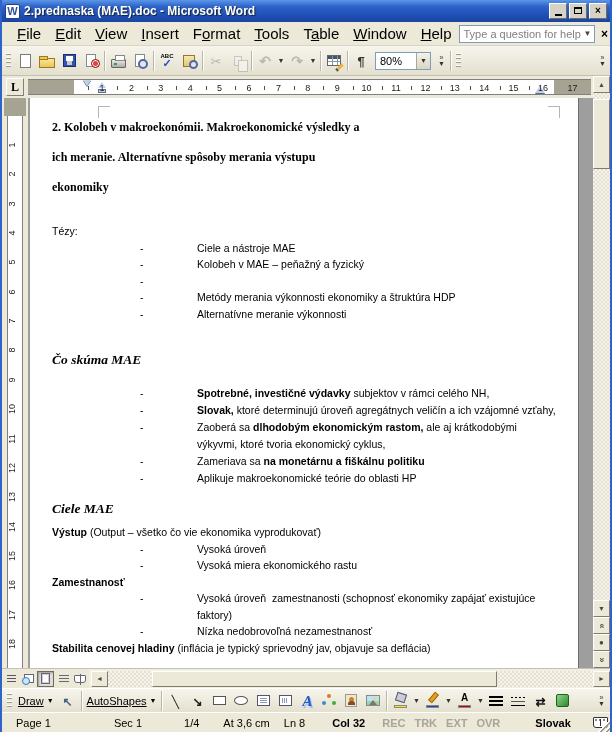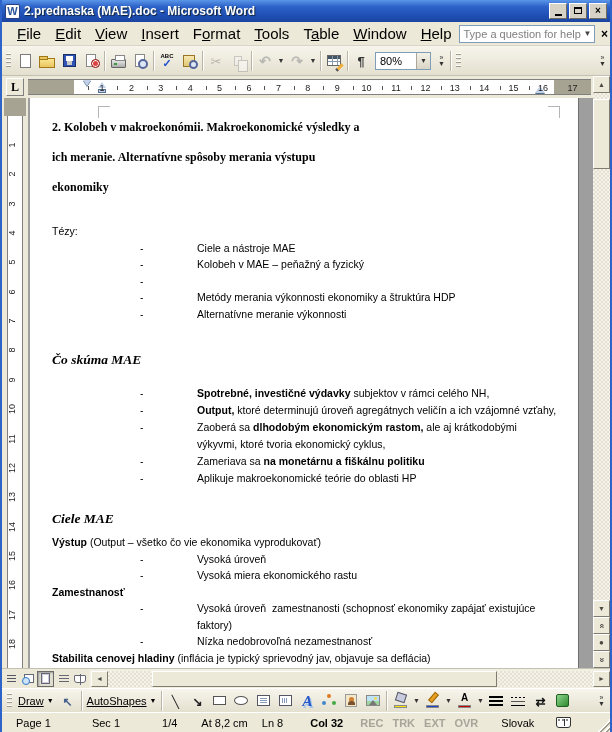--- a/index.html
+++ b/index.html
@@ -138,21 +138,21 @@
   .cornermark{position:absolute;width:12px;height:12px;border-color:#B5B5B5;}
   .cm-tl{left:68px;top:8px;border-left:1px solid #B5B5B5;border-top:1px solid #B5B5B5;}
   .cm-tr{right:18px;top:8px;border-right:1px solid #B5B5B5;border-top:1px solid #B5B5B5;}
   .textarea{position:absolute;left:22px;top:10px;width:506px;color:#000;}
   .doc-h1{font-family:"Liberation Serif",serif;font-weight:bold;font-size:12px;line-height:30px;white-space:pre-line;margin:4px 0 0 0;}
   .tezy{font-size:10.5px;line-height:16.5px;margin-top:21px;}
   .li{display:flex;padding-left:88px;font-size:10.5px;line-height:16.5px;}
   .li .dash{flex:0 0 57px;}
   .li .t{flex:1;white-space:pre-wrap;}
   .sec-h{font-family:"Liberation Serif",serif;font-weight:bold;font-style:italic;font-size:13.5px;margin-top:30px;}
-  .sec-h2{margin-top:24px;}
+  .sec-h2{margin-top:14px;}
   .list2{margin-top:17px;}
   .list2 .li{line-height:17px;}
   .blocks{margin-top:7px;font-size:10.5px;line-height:16.5px;}
   .lead{white-space:pre-wrap;}
   .blocks b,.li b{font-weight:bold;}
   
   .vscroll{position:absolute;right:0;top:0;bottom:0;width:17px;background:#F1EFE2;display:flex;flex-direction:column;}
   .sbtn{width:17px;height:17px;background:#ECE9D8;border:1px solid;border-color:#FFF #7F7B6F #7F7B6F #FFF;
     font-size:7px;display:flex;align-items:center;justify-content:center;color:#4A4A42;flex:0 0 auto;}
   .vtrack{flex:1;position:relative;background:repeating-conic-gradient(#F6F4EA 0% 25%,#E4E1D2 0% 50%) 0 0/4px 4px;}
@@ -379,21 +379,21 @@
               </div>
             </div>
           <div class="sec-h">Čo skúma MAE</div>
           <div class="list2">
               <div class="li">
                 <span class="dash">-</span>
                 <span class="t"><b>Spotrebné, investičné výdavky</b><span> subjektov v rámci celého NH,</span></span>
               </div>
               <div class="li">
                 <span class="dash">-</span>
-                <span class="t"><b>Output,</b><span> ktoré determinujú úroveň agregátnych veličín a ich vzájomné vzťahy,</span></span>
+                <span class="t"><b>Slovak,</b><span> ktoré determinujú úroveň agregátnych veličín a ich vzájomné vzťahy,</span></span>
               </div>
               <div class="li">
                 <span class="dash">-</span>
                 <span class="t"><span>Zaoberá sa </span><b>dlhodobým ekonomickým rastom,</b><span> ale aj krátkodobými výkyvmi, ktoré tvoria ekonomický cyklus,</span></span>
               </div>
               <div class="li">
                 <span class="dash">-</span>
                 <span class="t"><span>Zameriava sa </span><b>na monetárnu a fiškálnu politiku</b></span>
               </div>
               <div class="li">
@@ -551,29 +551,29 @@
         </span>
       </span>
     <span class="chev">
         <span>»</span>
         <span>▼</span>
       </span>
   </div>
 
   <div class="statusbar">
     <span class="seg" style="margin-left:14px;">Page 1</span>
-    <span class="seg" style="margin-left:41px;">Sec 1</span>
+    <span class="seg" style="margin-left:63px;">Sec 1</span>
     <span class="seg" style="margin-left:42px;">1/4</span>
-    <span class="seg" style="margin-left:24px;">At 8,2 cm</span>
+    <span class="seg" style="margin-left:24px;">At 3,6 cm</span>
     <span class="seg" style="margin-left:14px;">Ln 8</span>
     <span class="seg" style="margin-left:27px;font-weight:bold;">Col 32</span>
     <span style="margin-left:17px;display:flex;">
         <span class="mode">REC</span>
         <span class="mode">TRK</span>
         <span class="mode">EXT</span>
         <span class="mode">OVR</span>
       </span>
-    <span class="seg" style="margin-left:14px;">Slovak</span>
+    <span class="seg" style="margin-left:26px;font-weight:bold;">Slovak</span>
     <span class="bookic" style="margin-left:22px;"></span>
     <span class="gripcorner"></span>
   </div>
 
 </div>
 
 </body></html>

